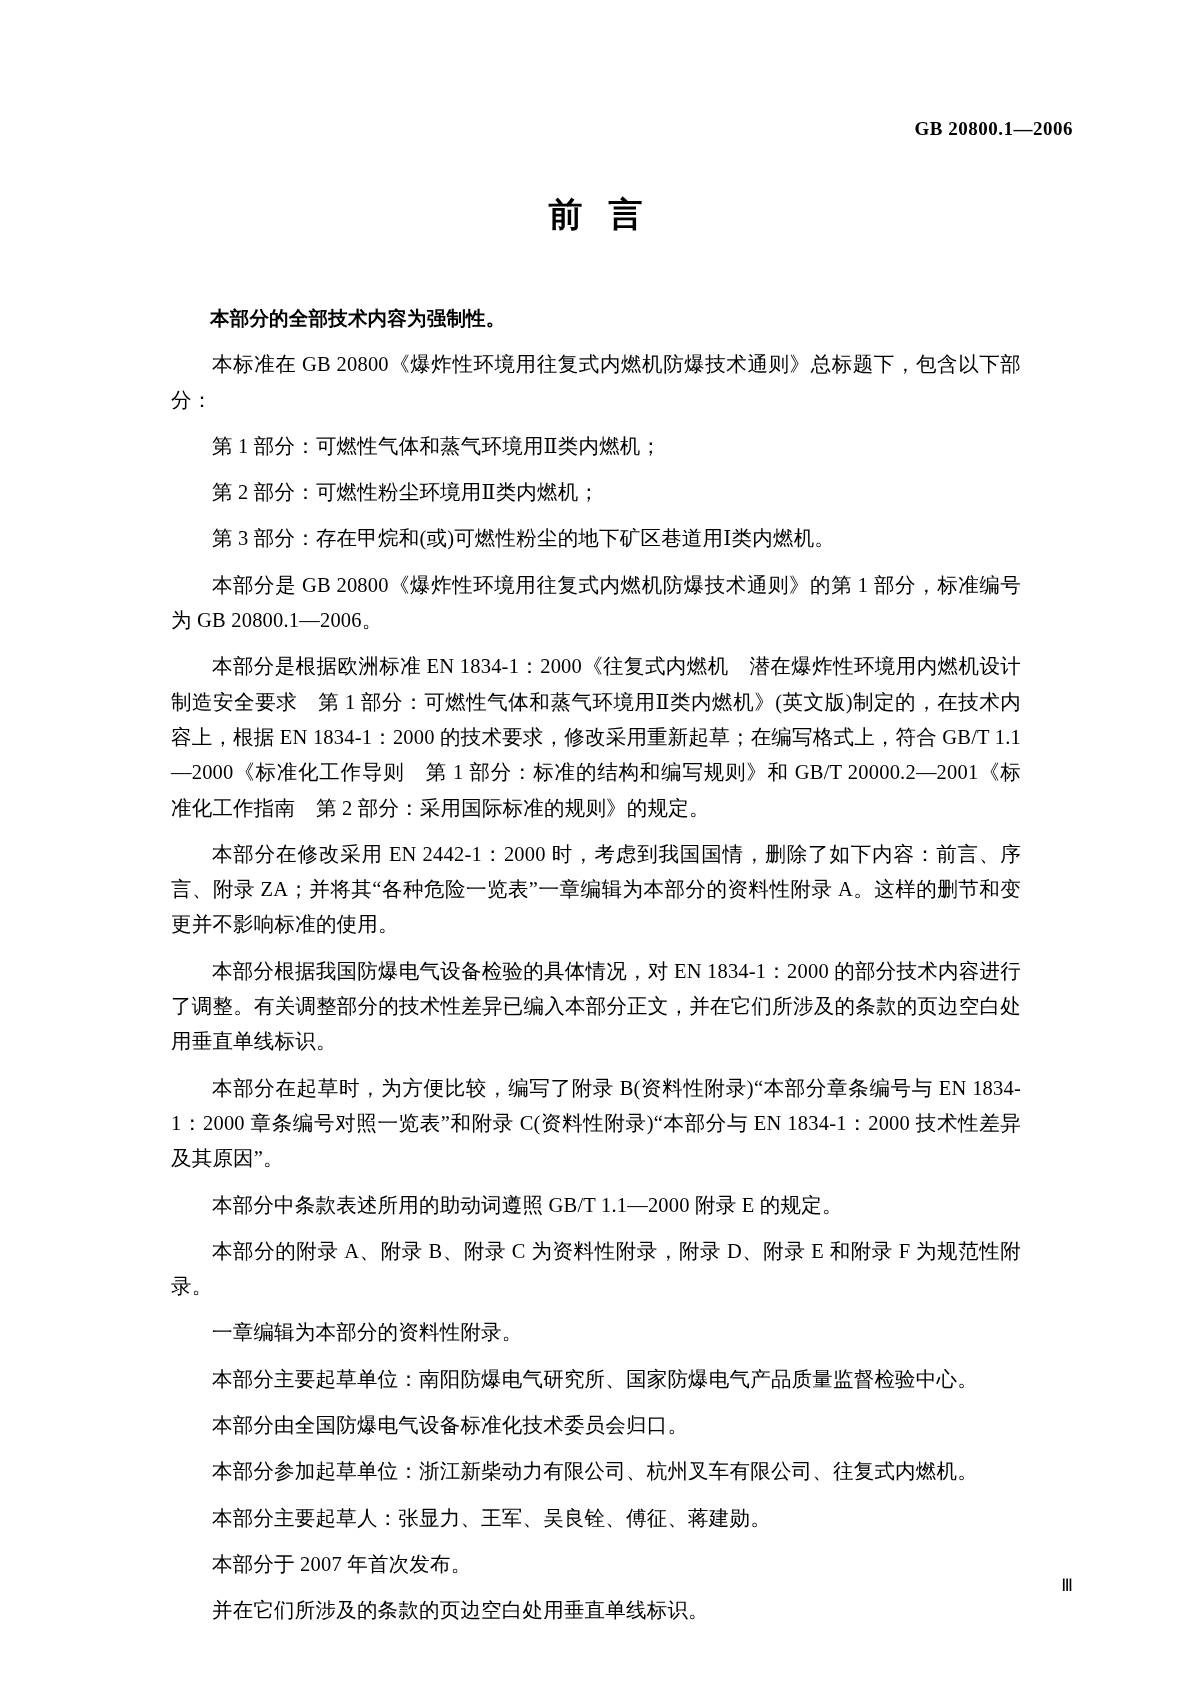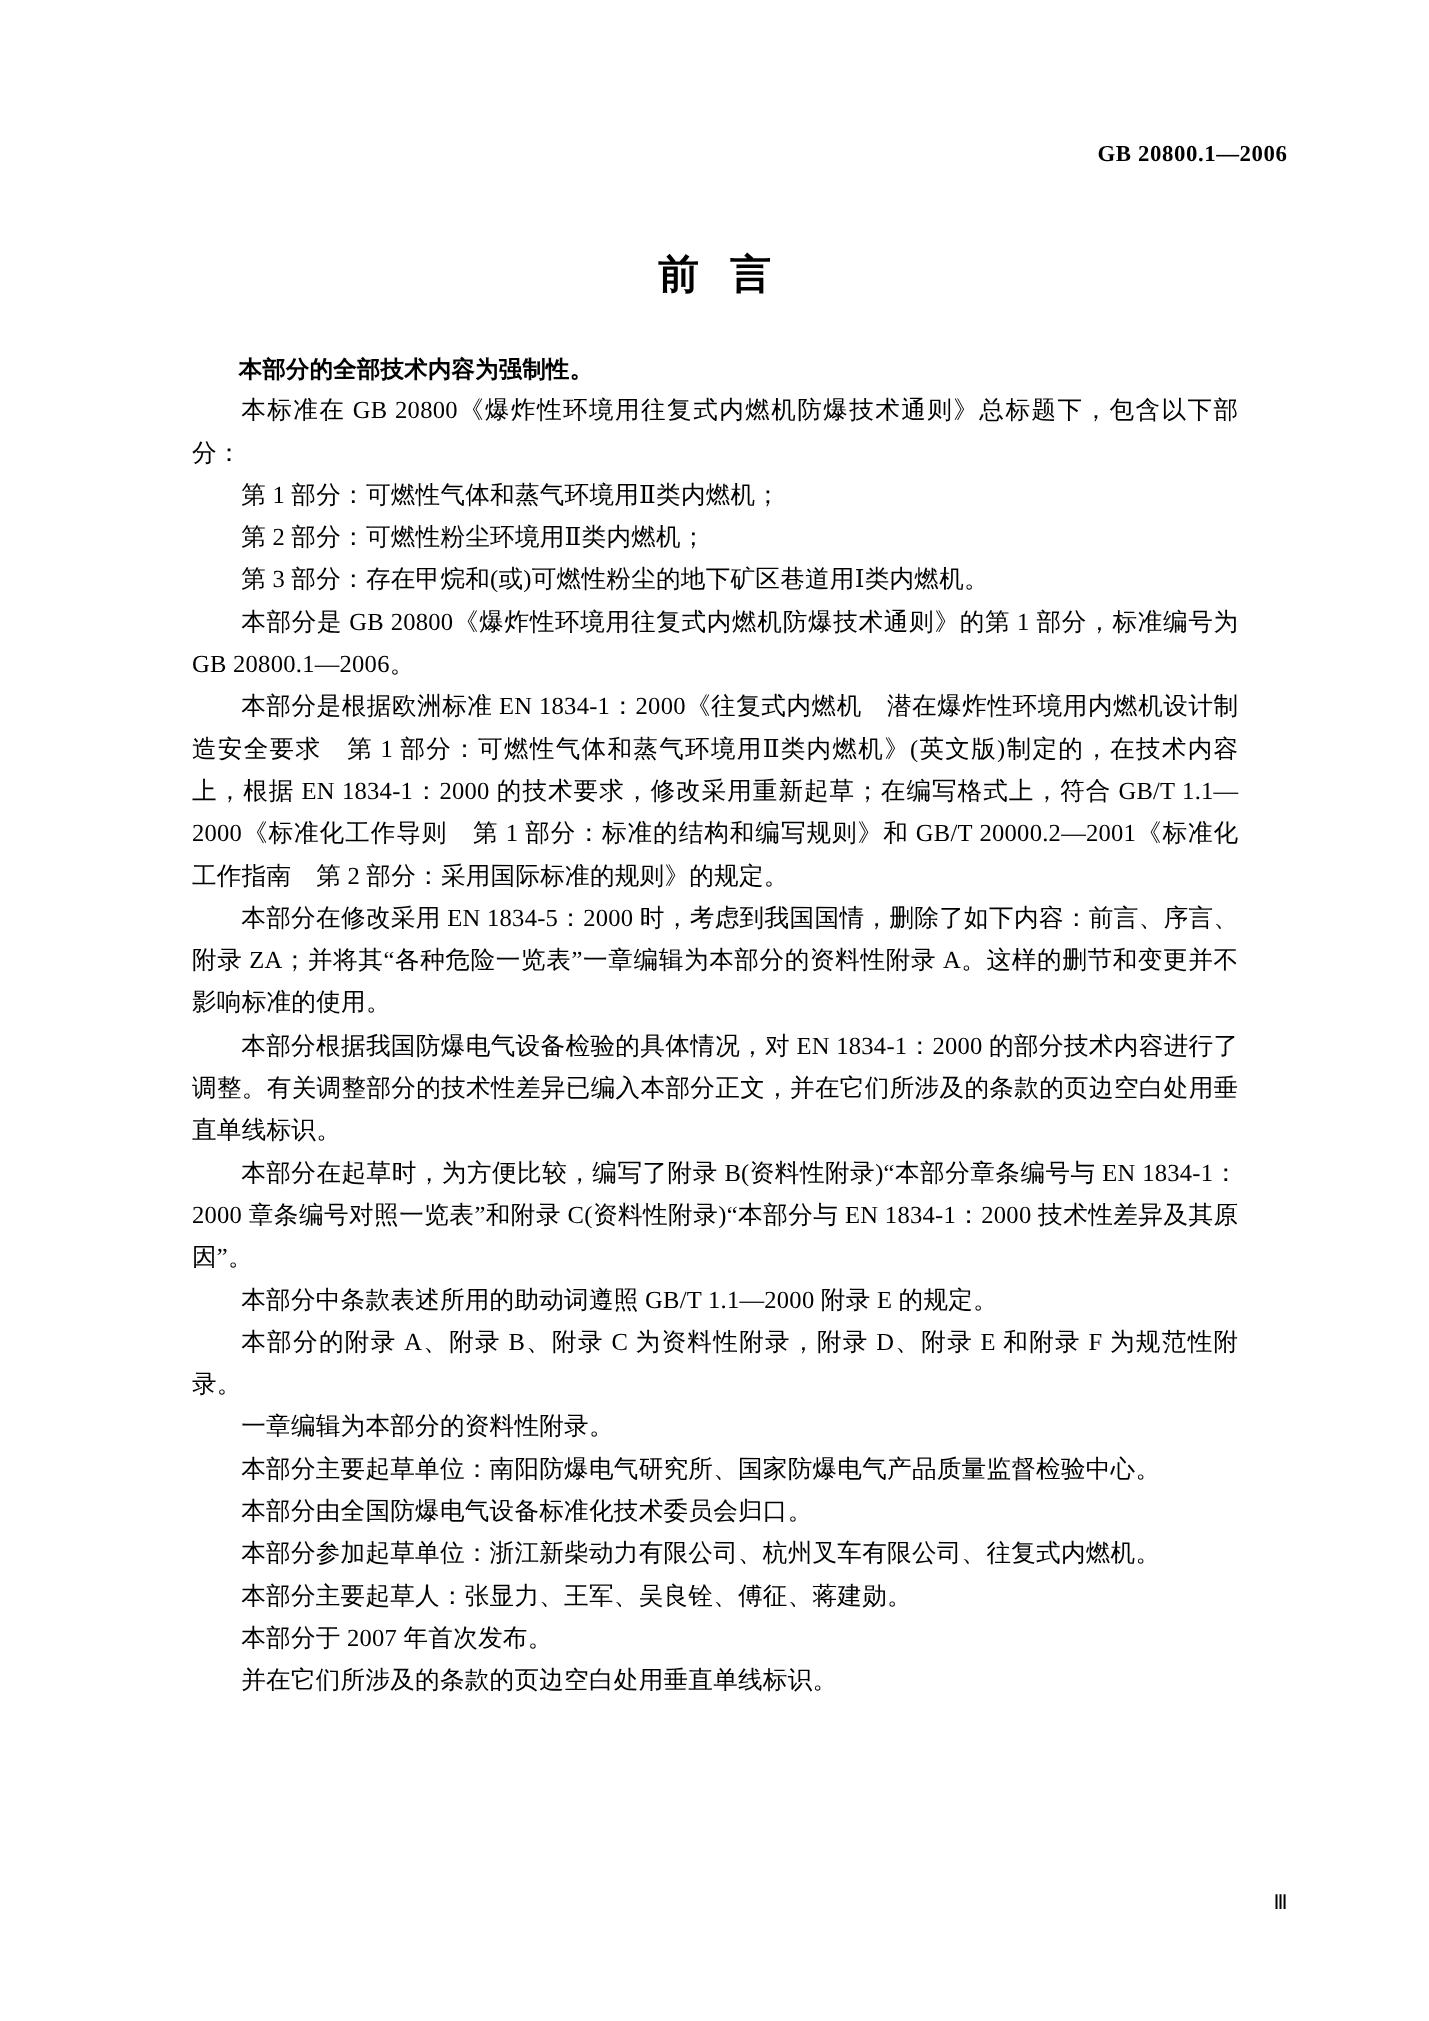--- a/index.html
+++ b/index.html
@@ -20,38 +20,38 @@
     position: absolute;
     top: 118px;
     right: 118px;
     font-family: "Liberation Serif", serif;
     font-size: 19px;
     font-weight: bold;
     letter-spacing: 0.5px;
   }
   .doc-title {
     position: absolute;
-    top: 206px;
+    top: 192px;
     left: 0;
     width: 1191px;
     text-align: center;
     font-family: "DejaVu Sans", sans-serif;
     font-size: 34px;
     font-weight: bold;
     letter-spacing: 26px;
     text-indent: 26px;
   }
   .body-block {
     position: absolute;
     top: 290px;
     left: 160px;
     width: 872px;
   }
   p.para {
-    margin: 0;
+    margin: 11px;
     font-size: 20.5px;
     line-height: 35.3px;
     text-align: justify;
     text-justify: inter-ideograph;
     text-indent: 2em;
     letter-spacing: 0.2px;
   }
   p.para.bold {
     font-family: "DejaVu Sans", sans-serif;
     font-weight: bold;
@@ -75,21 +75,21 @@
   <div class="doc-title">前言</div>
 
   <div class="body-block">
     <p class="para bold">本部分的全部技术内容为强制性。</p>
     <p class="para">本标准在 GB 20800《爆炸性环境用往复式内燃机防爆技术通则》总标题下，包含以下部分：</p>
     <p class="para">第 1 部分：可燃性气体和蒸气环境用Ⅱ类内燃机；</p>
     <p class="para">第 2 部分：可燃性粉尘环境用Ⅱ类内燃机；</p>
     <p class="para">第 3 部分：存在甲烷和(或)可燃性粉尘的地下矿区巷道用Ⅰ类内燃机。</p>
     <p class="para">本部分是 GB 20800《爆炸性环境用往复式内燃机防爆技术通则》的第 1 部分，标准编号为 GB 20800.1—2006。</p>
     <p class="para">本部分是根据欧洲标准 EN 1834-1：2000《往复式内燃机　潜在爆炸性环境用内燃机设计制造安全要求　第 1 部分：可燃性气体和蒸气环境用Ⅱ类内燃机》(英文版)制定的，在技术内容上，根据 EN 1834-1：2000 的技术要求，修改采用重新起草；在编写格式上，符合 GB/T 1.1—2000《标准化工作导则　第 1 部分：标准的结构和编写规则》和 GB/T 20000.2—2001《标准化工作指南　第 2 部分：采用国际标准的规则》的规定。</p>
-    <p class="para">本部分在修改采用 EN 1834-5：2000 时，考虑到我国国情，删除了如下内容：前言、序言、附录 ZA；并将其“各种危险一览表”一章编辑为本部分的资料性附录 A。这样的删节和变更并不影响标准的使用。</p>
+    <p class="para">本部分在修改采用 EN 2442-1：2000 时，考虑到我国国情，删除了如下内容：前言、序言、附录 ZA；并将其“各种危险一览表”一章编辑为本部分的资料性附录 A。这样的删节和变更并不影响标准的使用。</p>
     <p class="para">本部分根据我国防爆电气设备检验的具体情况，对 EN 1834-1：2000 的部分技术内容进行了调整。有关调整部分的技术性差异已编入本部分正文，并在它们所涉及的条款的页边空白处用垂直单线标识。</p>
     <p class="para">本部分在起草时，为方便比较，编写了附录 B(资料性附录)“本部分章条编号与 EN 1834-1：2000 章条编号对照一览表”和附录 C(资料性附录)“本部分与 EN 1834-1：2000 技术性差异及其原因”。</p>
     <p class="para">本部分中条款表述所用的助动词遵照 GB/T 1.1—2000 附录 E 的规定。</p>
     <p class="para">本部分的附录 A、附录 B、附录 C 为资料性附录，附录 D、附录 E 和附录 F 为规范性附录。</p>
     <p class="para">一章编辑为本部分的资料性附录。</p>
     <p class="para">本部分主要起草单位：南阳防爆电气研究所、国家防爆电气产品质量监督检验中心。</p>
     <p class="para">本部分由全国防爆电气设备标准化技术委员会归口。</p>
     <p class="para">本部分参加起草单位：浙江新柴动力有限公司、杭州叉车有限公司、往复式内燃机。</p>
     <p class="para">本部分主要起草人：张显力、王军、吴良铨、傅征、蒋建勋。</p>
     <p class="para">本部分于 2007 年首次发布。</p>

